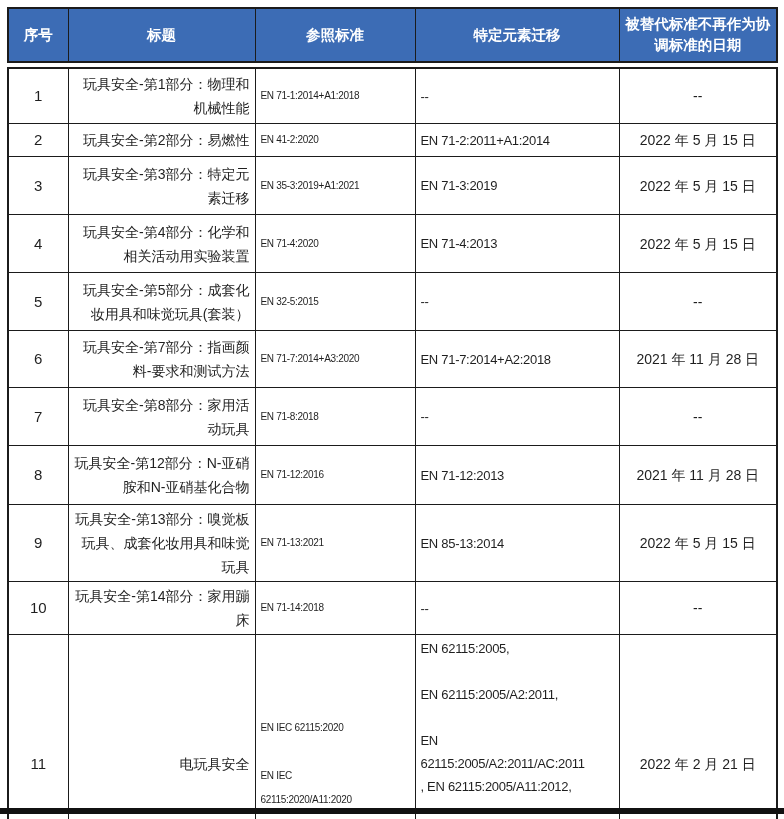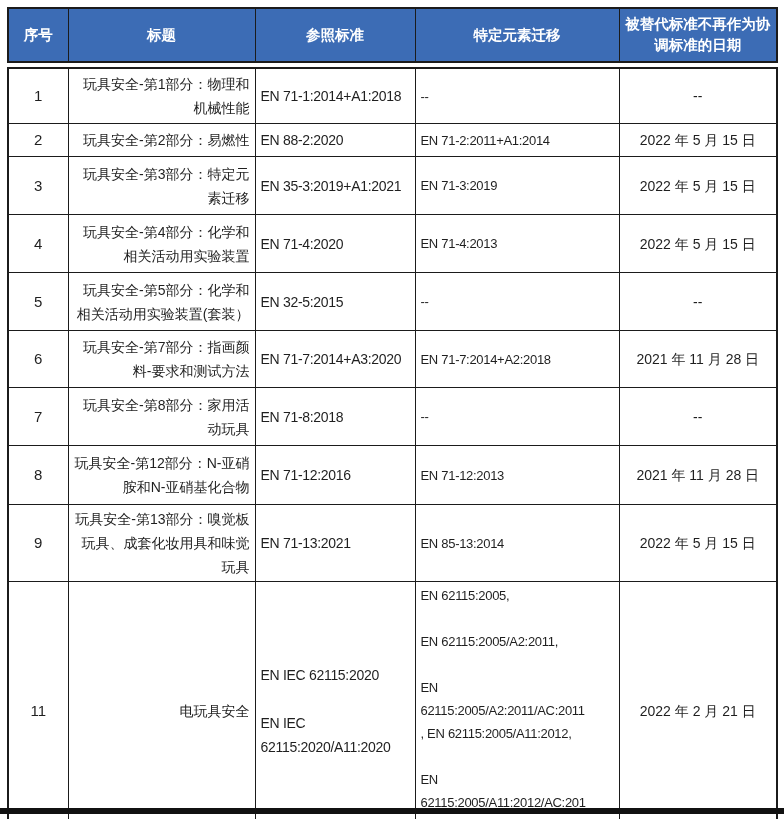--- a/index.html
+++ b/index.html
@@ -56,21 +56,21 @@
   table.body td {
     border: 1px solid #1b1b1b;
     font-size: 14px;
     line-height: 24px;
     vertical-align: middle;
     padding: 2px 5px;
     overflow-wrap: break-word;
   }
   table.body td.c1 { text-align: center; font-size: 15px; }
   table.body td.c2 { text-align: right; }
-  table.body td.c3 { text-align: left; font-size: 14px; letter-spacing: -0.3px; white-space: pre-line; }
+  table.body td.c3 { text-align: left; font-size: 10px; letter-spacing: -0.3px; white-space: pre-line; }
   table.body td.c4 { text-align: left; font-size: 13px; letter-spacing: -0.3px; white-space: pre-line; line-height: 23px; }
   table.body td.c5 { text-align: center; }
 
   
   table.body tr:nth-child(1)  td { height: 50px; }
   table.body tr:nth-child(2)  td { height: 28px; }
   table.body tr:nth-child(3)  td { height: 53px; }
   table.body tr:nth-child(4)  td { height: 53px; }
   table.body tr:nth-child(5)  td { height: 53px; }
   table.body tr:nth-child(6)  td { height: 52px; }
@@ -126,41 +126,41 @@
           <tr>
             <td class="c1">1</td>
             <td class="c2">玩具安全-第1部分：物理和机械性能</td>
             <td class="c3">EN 71-1:2014+A1:2018</td>
             <td class="c4">--</td>
             <td class="c5">--</td>
           </tr>
           <tr>
             <td class="c1">2</td>
             <td class="c2">玩具安全-第2部分：易燃性</td>
-            <td class="c3">EN 88-2:2020</td>
+            <td class="c3">EN 41-2:2020</td>
             <td class="c4">EN 71-2:2011+A1:2014</td>
             <td class="c5">2022 年 5 月 15 日</td>
           </tr>
           <tr>
             <td class="c1">3</td>
             <td class="c2">玩具安全-第3部分：特定元素迁移</td>
             <td class="c3">EN 35-3:2019+A1:2021</td>
             <td class="c4">EN 71-3:2019</td>
             <td class="c5">2022 年 5 月 15 日</td>
           </tr>
           <tr>
             <td class="c1">4</td>
             <td class="c2">玩具安全-第4部分：化学和相关活动用实验装置</td>
             <td class="c3">EN 71-4:2020</td>
             <td class="c4">EN 71-4:2013</td>
             <td class="c5">2022 年 5 月 15 日</td>
           </tr>
           <tr>
             <td class="c1">5</td>
-            <td class="c2">玩具安全-第5部分：化学和相关活动用实验装置(套装）</td>
+            <td class="c2">玩具安全-第5部分：成套化妆用具和味觉玩具(套装）</td>
             <td class="c3">EN 32-5:2015</td>
             <td class="c4">--</td>
             <td class="c5">--</td>
           </tr>
           <tr>
             <td class="c1">6</td>
             <td class="c2">玩具安全-第7部分：指画颜料-要求和测试方法</td>
             <td class="c3">EN 71-7:2014+A3:2020</td>
             <td class="c4">EN 71-7:2014+A2:2018</td>
             <td class="c5">2021 年 11 月 28 日</td>
@@ -180,20 +180,27 @@
             <td class="c5">2021 年 11 月 28 日</td>
           </tr>
           <tr>
             <td class="c1">9</td>
             <td class="c2">玩具安全-第13部分：嗅觉板玩具、成套化妆用具和味觉玩具</td>
             <td class="c3">EN 71-13:2021</td>
             <td class="c4">EN 85-13:2014</td>
             <td class="c5">2022 年 5 月 15 日</td>
           </tr>
           <tr>
+            <td class="c1">10</td>
+            <td class="c2">玩具安全-第14部分：家用蹦床</td>
+            <td class="c3">EN 71-14:2018</td>
+            <td class="c4">--</td>
+            <td class="c5">--</td>
+          </tr>
+          <tr>
             <td class="c1">11</td>
             <td class="c2">电玩具安全</td>
             <td class="c3">EN IEC 62115:2020
 
 EN IEC
 62115:2020/A11:2020</td>
             <td class="c4">EN 62115:2005,
 
 EN 62115:2005/A2:2011,
 

